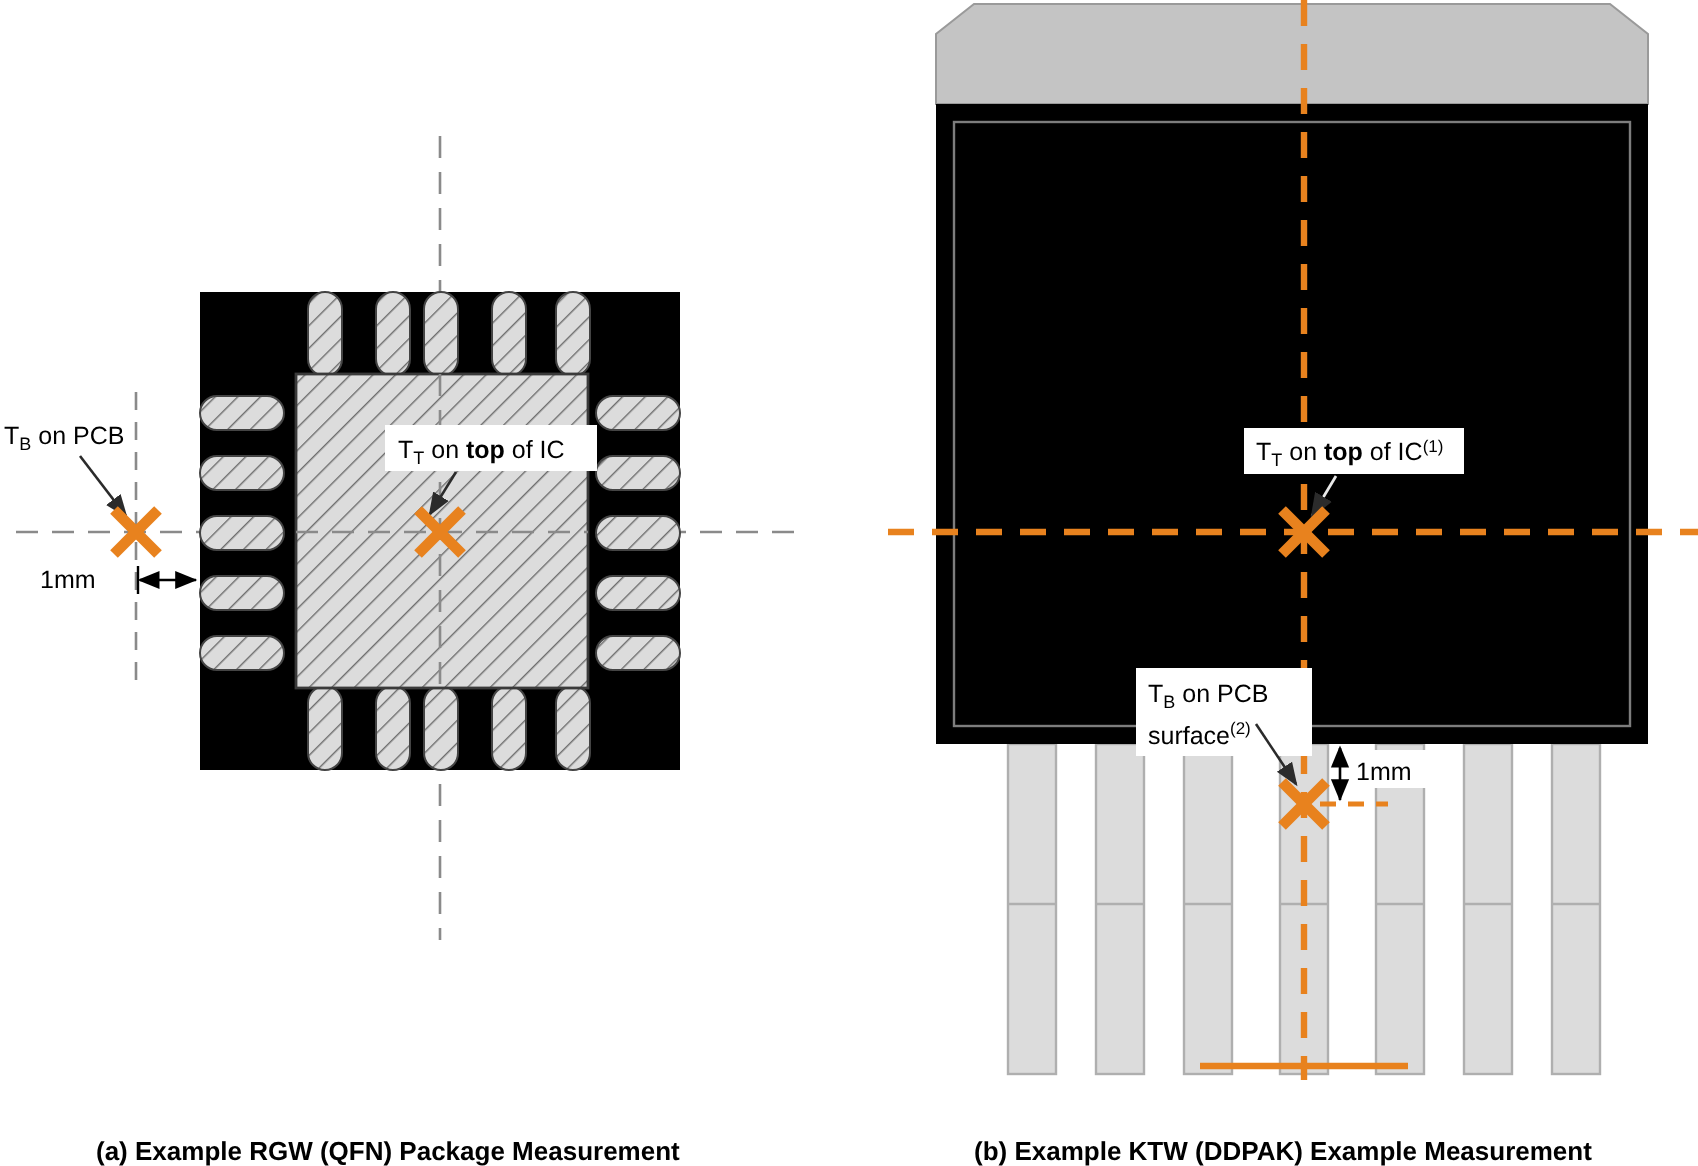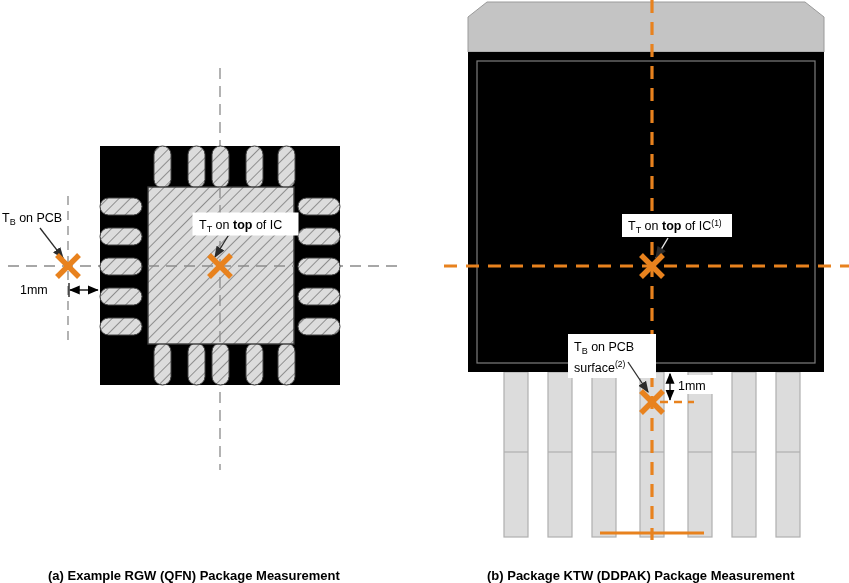--- a/index.html
+++ b/index.html
@@ -168,13 +168,13 @@
 
     <g>
       <line x1="670" y1="374" x2="670" y2="400" stroke="#000" stroke-width="1.3" marker-start="url(#arrowL)" marker-end="url(#arrowR)"></line>
     </g>
     <rect x="676" y="375" width="40" height="19" fill="#ffffff"></rect>
     <text x="678" y="390" font-size="12.5" font-family="Liberation Sans, sans-serif" fill="#000">1mm</text>
   </g>
 </svg>
 
 <div class="cap" id="cap-a">(a) Example RGW (QFN) Package Measurement</div>
-<div class="cap" id="cap-b">(b) Package KTW (DDPAK) Package Measurement</div>
+<div class="cap" id="cap-b">(b) Example KTW (DDPAK) Example Measurement</div>
 
 </body></html>

